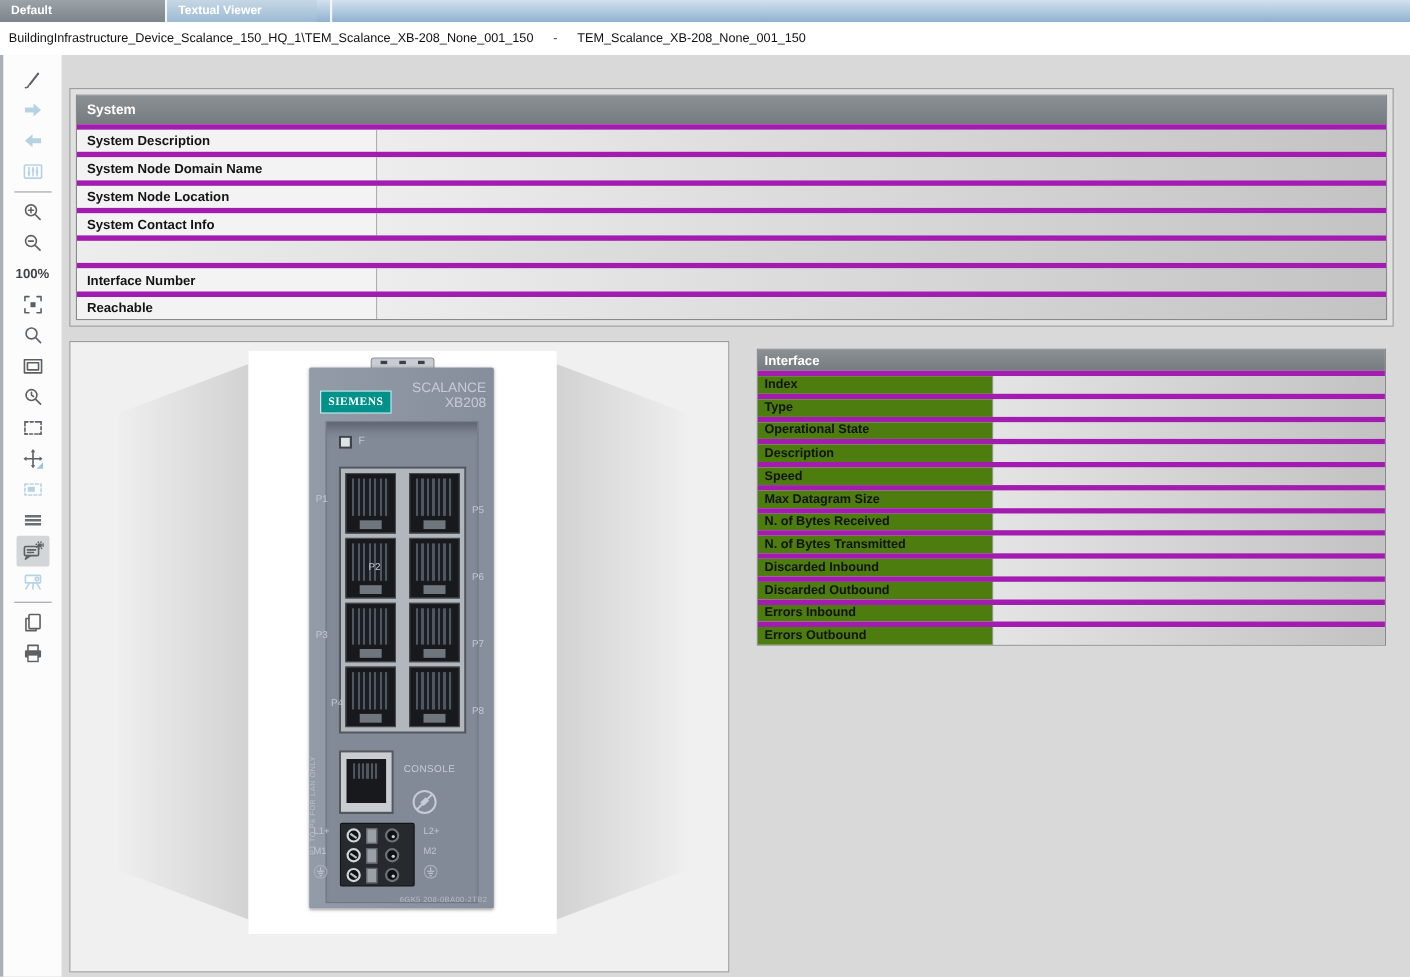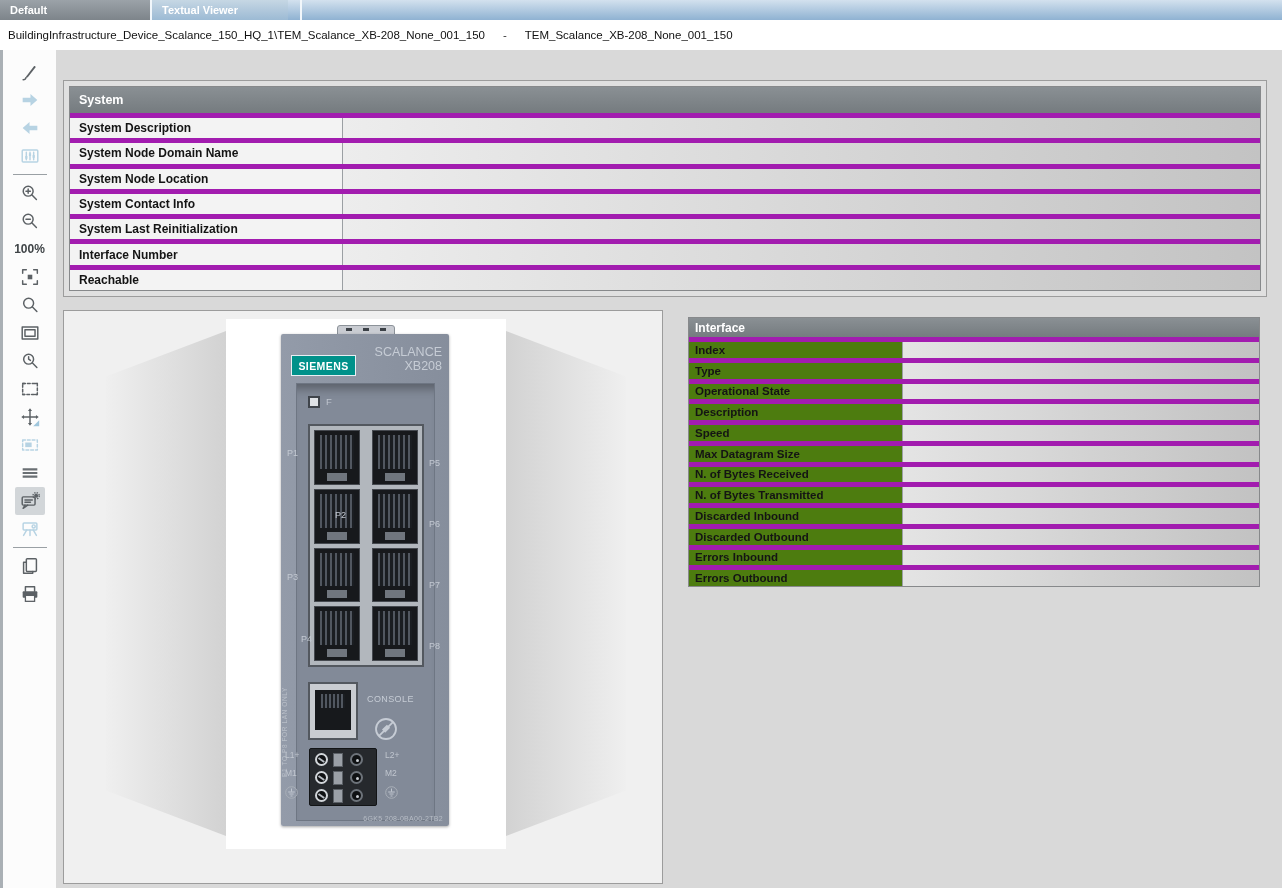--- a/index.html
+++ b/index.html
@@ -57,21 +57,21 @@
   .devcard{position:absolute;left:162px;top:8px;width:280px;height:530px;background:#fff;}
   
   .device{position:absolute;left:55px;top:15px;width:168px;height:492px;}
   .dev-clip{position:absolute;left:56px;top:-9px;width:58px;height:12px;background:#c9ccd2;
             border:1px solid #8c9299;border-radius:3px 3px 0 0;box-sizing:border-box;}
   .dev-clip i{position:absolute;top:2px;width:6px;height:3px;background:#3c4147;}
   .dev-body{position:absolute;inset:0;background:linear-gradient(90deg,#939ba9,#868e9c);
             border-radius:2px;box-shadow:0 1px 3px rgba(0,0,0,.35);}
   .dev-logo{position:absolute;left:10px;top:21px;width:63px;height:19px;background:#00918a;
             border:1px solid #e9eff3;display:flex;align-items:center;justify-content:center;
-            color:#fff;font-weight:bold;font-size:10.5px;letter-spacing:.4px;}
+            color:#fff;font-weight:bold;font-size:10.5px;letter-spacing:.4px;font-family:Liberation Serif, serif;}
   .dev-title{position:absolute;right:7px;top:11px;text-align:right;color:#c6ccd5;font-size:12.5px;line-height:1.15;}
   .dev-inner{position:absolute;left:15px;top:49px;width:139px;height:438px;background:#828a98;
              border:1px solid #6e7683;box-sizing:border-box;
              box-shadow:inset 0 12px 10px -7px rgba(0,0,0,.30);}
   .led-f{position:absolute;left:27px;top:62px;width:12px;height:12px;background:#dfe2e6;border:2px solid #3f444b;box-sizing:border-box;}
   .led-f-lbl{position:absolute;left:45px;top:62px;font-size:9.5px;color:#c0c6cf;}
   .ports{position:absolute;left:27px;top:90px;width:116px;height:243px;background:#b2b7bd;
          border:2px solid #53585f;box-sizing:border-box;padding:4px;
          display:grid;grid-template-columns:1fr 1fr;grid-auto-rows:1fr;column-gap:12px;row-gap:4px;}
   .rj{position:relative;background:#17191c;border:1px solid #45494f;}
@@ -262,21 +262,20 @@
             <div class="pcell-l">System Node Location</div>
             <div class="pcell-v"></div>
           </div>
 
           <div class="prow">
             <div class="pcell-l">System Contact Info</div>
             <div class="pcell-v"></div>
           </div>
 
           <div class="prow">
-            <div class="pcell-l">System Last Reinitialization</div>
             <div class="pcell-v"></div>
           </div>
 
           <div class="prow">
             <div class="pcell-l">Interface Number</div>
             <div class="pcell-v"></div>
           </div>
 
           <div class="prow">
             <div class="pcell-l">Reachable</div>

